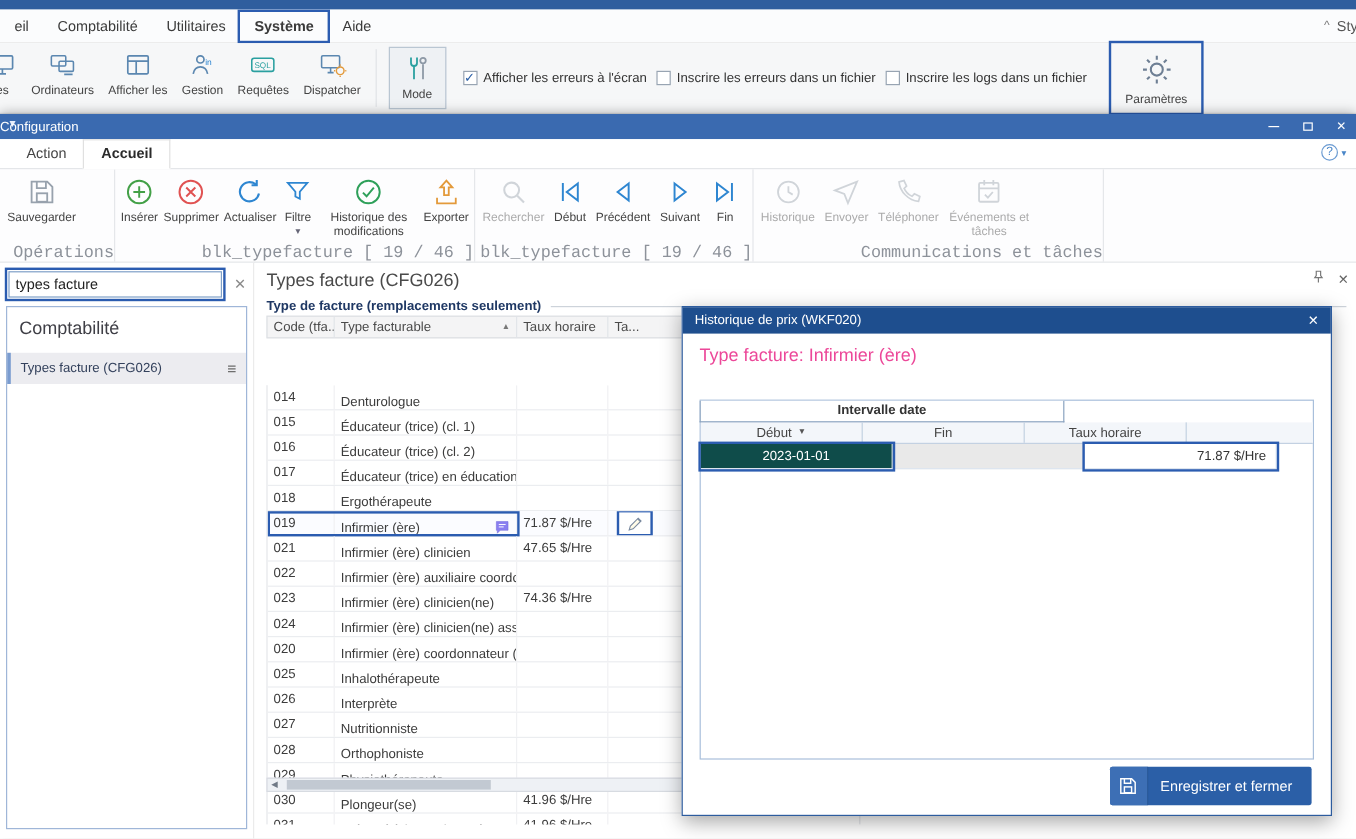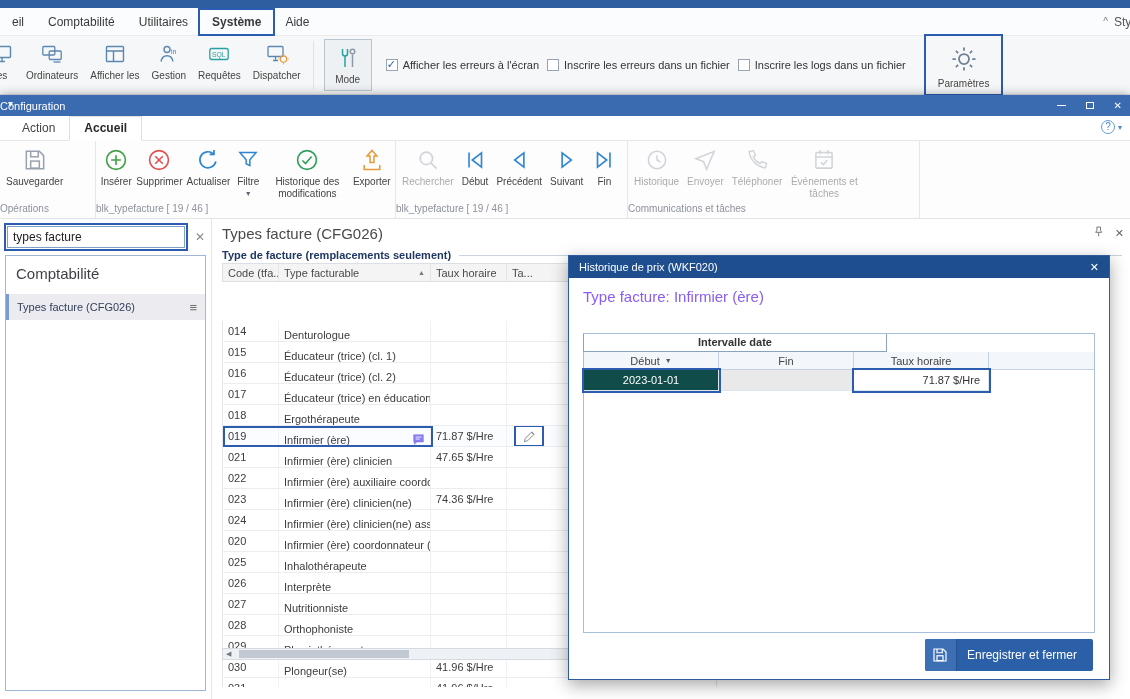--- a/index.html
+++ b/index.html
@@ -45,21 +45,21 @@
   .tab { padding:4px 14px 5px; }
   .tab.active { font-weight:bold; color:#2b2b2b; background:#fff; border:1px solid #e0e0e0; border-bottom:1px solid #fff; margin-bottom:-1px; }
   .tab-help { position:absolute; right:8px; top:4px; display:flex; align-items:center; gap:3px; }
   .help-circle { width:14px; height:14px; border:1px solid #6b9bd2; border-radius:50%; color:#4a86c8; font-size:10px; text-align:center; line-height:12px; }
   .help-chev { font-size:8px; color:#4a86c8; }
 
   .cfg-ribbon { height:78px; border-bottom:1px solid #e2e4e7; background:#fdfdfe; display:flex; }
   .rgroup { display:flex; flex-direction:column; border-right:1px solid #e5e7ea; flex:none; }
   .g0 { width:96px; } .g1 { width:300px; } .g2 { width:232px; } .g3 { width:292px; }
   .rgroup-buttons { flex:1; display:flex; align-items:stretch; padding:2px 2px 0; }
-  .rgroup-label { height:15px; font-size:10px; color:#8d929a; text-align:left; white-space:nowrap; overflow:hidden; }
+  .rgroup-label { height:15px; font-size:14px; color:#8d929a; text-align:right; white-space:nowrap; overflow:hidden;font-family:Liberation Mono, monospace; }
   .bigbtn { display:flex; flex-direction:column; align-items:center; padding:3px 4px 0; font-size:10px; color:#444; text-align:center; line-height:1.15; gap:2px; min-width:0; }
   .bigbtn .icon { height:28px; display:flex; align-items:center; justify-content:center; }
   .bigbtn .lbl { white-space:nowrap; }
   .bigbtn .lbl.wrap { white-space:normal; }
   .bigbtn.disabled { opacity:.45; }
   .drop { font-size:7px; color:#667; }
 
   
   .cfg-body { position:absolute; top:124px; left:0; right:0; bottom:0; display:flex; }
 
@@ -97,30 +97,30 @@
 
   .hscroll { position:absolute; top:429px; left:10px; width:495px; height:12px; background:#eef1f5; border:1px solid #d7dbe1; display:flex; align-items:center; }
   .hs-arrow { font-size:7px; color:#707a86; padding:0 3px; }
   .hs-thumb { position:absolute; left:16px; width:170px; top:1px; bottom:1px; background:#c2c9d2; }
   .hs-right { margin-left:auto; }
 
   
   .modal { position:absolute; left:568px; top:255px; width:542px; height:425px; background:#fff; border:1px solid #2d5c9e; box-shadow:0 5px 16px rgba(0,0,0,.35); z-index:60; }
   .modal-titlebar { height:22px; background:#1e4e8e; color:#fff; display:flex; align-items:center; padding:0 10px; font-size:11px; }
   .modal-close { margin-left:auto; font-size:11px; color:#fff; }
-  .modal-header { position:absolute; top:32px; left:14px; font-size:15px; color:#8b5cf6; }
+  .modal-header { position:absolute; top:32px; left:14px; font-size:15px; color:#ec4899; }
   .modal-table { position:absolute; left:14px; top:77px; width:512px; height:300px; border:1px solid #a8bfdb; background:#fff; }
   .mt-group-row { display:flex; height:18px; }
   .mt-group-cell { width:304px; border-right:1px solid #8aa3c0; border-bottom:1px solid #8aa3c0; border-left:1px solid #8aa3c0; margin-left:-1px; text-align:center; font-weight:bold; font-size:11px; color:#333; line-height:17px; background:#fff; }
   .mt-head-row { display:flex; height:18px; background:#f3f6fa; border-bottom:1px solid #c3d1e2; font-size:11px; color:#444; }
   .mt-th { width:135px; flex:none; border-right:1px solid #c3d1e2; display:flex; align-items:center; justify-content:center; gap:5px; }
   .mt-filler { flex:1; }
   .mt-drop { font-size:7px; color:#555; }
   .mt-data-row { display:flex; height:21px; font-size:11px; }
-  .mt-td { width:135px; flex:none; border-right:1px solid #dde5ef; border-bottom:1px solid #dde5ef; display:flex; align-items:center; padding:0 8px; }
+  .mt-td { width:160px; flex:none; border-right:1px solid #dde5ef; border-bottom:1px solid #dde5ef; display:flex; align-items:center; padding:0 8px; }
   .mt-td.sel { background:#0f4c4a; color:#fff; justify-content:center; outline:2px solid #2b5cb0; outline-offset:0; z-index:2; }
   .mt-td.empty { background:#e9e9e9; }
   .mt-td.num { justify-content:flex-end; outline:2px solid #2b5cb0; outline-offset:0; z-index:2; }
   .modal-save-btn { position:absolute; right:16px; bottom:8px; height:32px; display:flex; align-items:center; background:#2b5fa7; color:#fff; font-size:12px; border-radius:2px; padding-right:16px; gap:10px; }
   .btn-icon-tile { width:32px; height:32px; background:#3d6fb5; border-right:1px solid #24538f; display:flex; align-items:center; justify-content:center; border-radius:2px 0 0 2px; }
 </style>
 </head>
 <body>
 
 <div class="screen">

